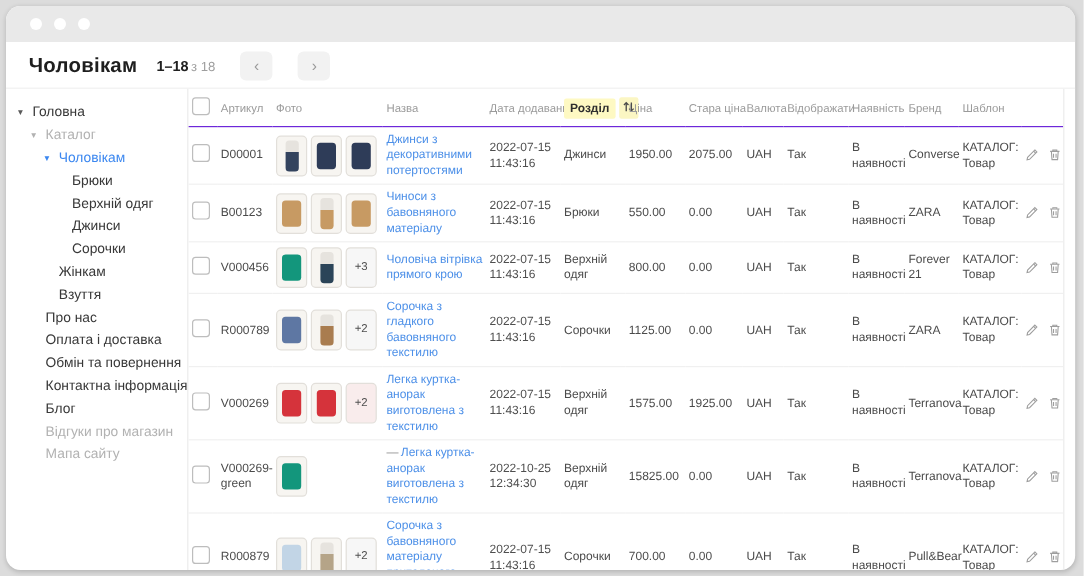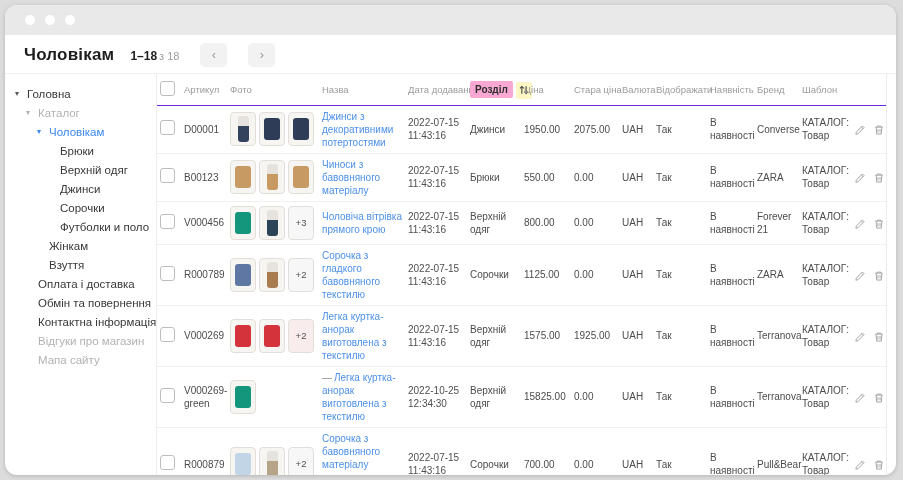--- a/index.html
+++ b/index.html
@@ -29,21 +29,21 @@
   .sidebar{width:152px;border-right:1px solid #ececec;padding-top:10px;box-sizing:border-box;overflow:hidden;flex:none}
   .side-item{display:flex;align-items:center;height:19px;font-size:11.5px;color:#383838;cursor:pointer;white-space:nowrap}
   .side-item .chev{width:12px;font-size:8px;color:#5a5a5a;flex:none}
   .side-item.muted{color:#b2b2b2}
   .side-item.muted .chev{color:#b2b2b2}
   .side-item.active{color:#3b87f0}
   .side-item.active .chev{color:#3b87f0}
   .tablewrap{flex:1;margin-right:9px;border-right:1px solid #ececec;overflow:hidden}
   table{width:100%;border-collapse:collapse;table-layout:fixed}
   thead th{font-size:9.5px;font-weight:normal;color:#9b9b9b;text-align:left;padding:7px 3px 6px;border-bottom:1px solid #6d28d9;white-space:nowrap;overflow:visible}
-  .hl-chip{background:#f9a8d4;color:#2e2e2e;font-weight:bold;font-size:10px;padding:3px 5px;border-radius:2px;display:inline-block}
+  .hl-chip{background:#fef9c3;color:#2e2e2e;font-weight:bold;font-size:10px;padding:3px 5px;border-radius:2px;display:inline-block}
   .sort-chip{background:#fbf6c3;padding:2px 2px 1px;border-radius:2px;display:inline-block;vertical-align:middle;margin-left:3px;cursor:pointer}
   tbody td{font-size:10px;color:#4b4b4b;padding:4px 3px;border-bottom:1px solid #f0f0f0;vertical-align:middle;line-height:1.3}
   .cb{display:inline-block;width:13px;height:13px;border:1px solid #bdbdbd;border-radius:3px;background:#fff;cursor:pointer}
   .photos{display:flex;gap:3px;align-items:center}
   .thumb{width:24px;height:32px;border:1px solid #e2dfda;border-radius:4px;background:#f7f5f1;display:flex;align-items:center;justify-content:center;flex:none;overflow:hidden;cursor:pointer}
   .thumb .g{width:16px;height:22px;border-radius:3px}
   .thumb .p{width:11px;height:26px;border-radius:3px}
   .thumb.more{font-size:9.5px;color:#4f4f4f;background:#f7f7f7}
   .namelink{color:#4d90e8;cursor:pointer;text-decoration:none}
   .prefix{color:#8f8f8f;margin-right:2px}
@@ -97,43 +97,47 @@
           <span>Верхній одяг</span>
         </div>
         <div class="side-item normal" style="padding-left:43px">
           <span class="chev"></span>
           <span>Джинси</span>
         </div>
         <div class="side-item normal" style="padding-left:43px">
           <span class="chev"></span>
           <span>Сорочки</span>
         </div>
-        <div class="side-item normal" style="padding-left:43px">
-          <span class="chev"></span>
-          <span>Футболки и поло</span>
-        </div>
         <div class="side-item normal" style="padding-left:32px">
           <span class="chev"></span>
           <span>Жінкам</span>
         </div>
         <div class="side-item normal" style="padding-left:32px">
           <span class="chev"></span>
           <span>Взуття</span>
         </div>
         <div class="side-item normal" style="padding-left:21px">
           <span class="chev"></span>
+          <span>Про нас</span>
+        </div>
+        <div class="side-item normal" style="padding-left:21px">
+          <span class="chev"></span>
           <span>Оплата і доставка</span>
         </div>
         <div class="side-item normal" style="padding-left:21px">
           <span class="chev"></span>
           <span>Обмін та повернення</span>
         </div>
         <div class="side-item normal" style="padding-left:21px">
           <span class="chev"></span>
           <span>Контактна інформація</span>
+        </div>
+        <div class="side-item normal" style="padding-left:21px">
+          <span class="chev"></span>
+          <span>Блог</span>
         </div>
         <div class="side-item muted" style="padding-left:21px">
           <span class="chev"></span>
           <span>Відгуки про магазин</span>
         </div>
         <div class="side-item muted" style="padding-left:21px">
           <span class="chev"></span>
           <span>Мапа сайту</span>
         </div>
       </nav>

